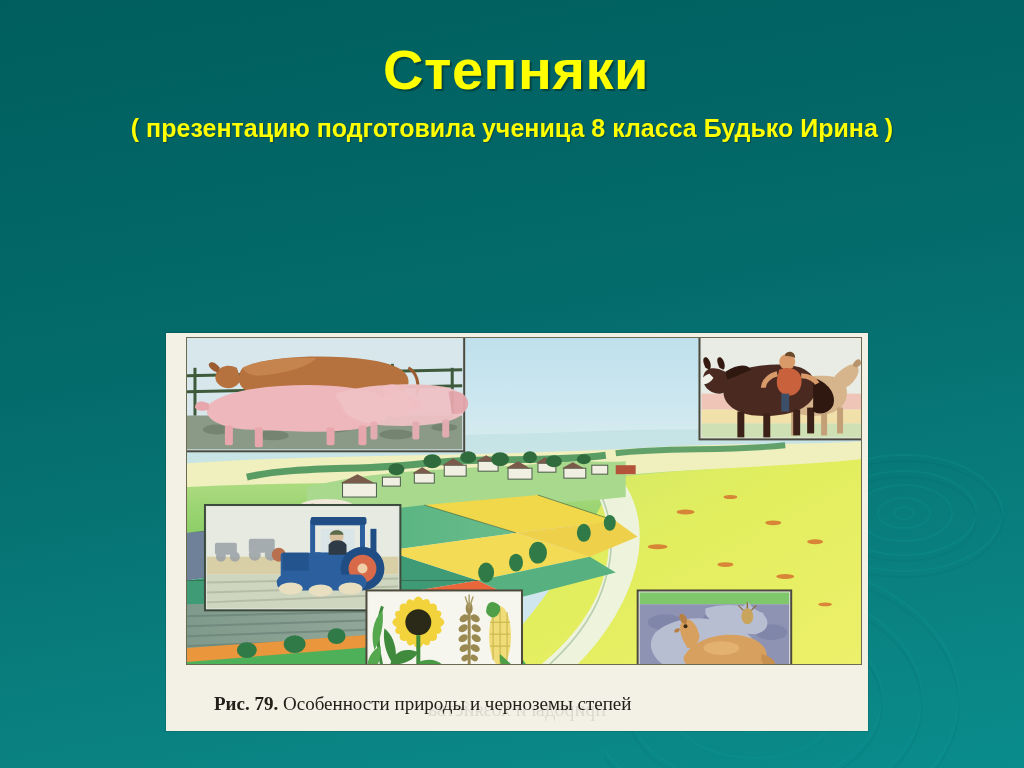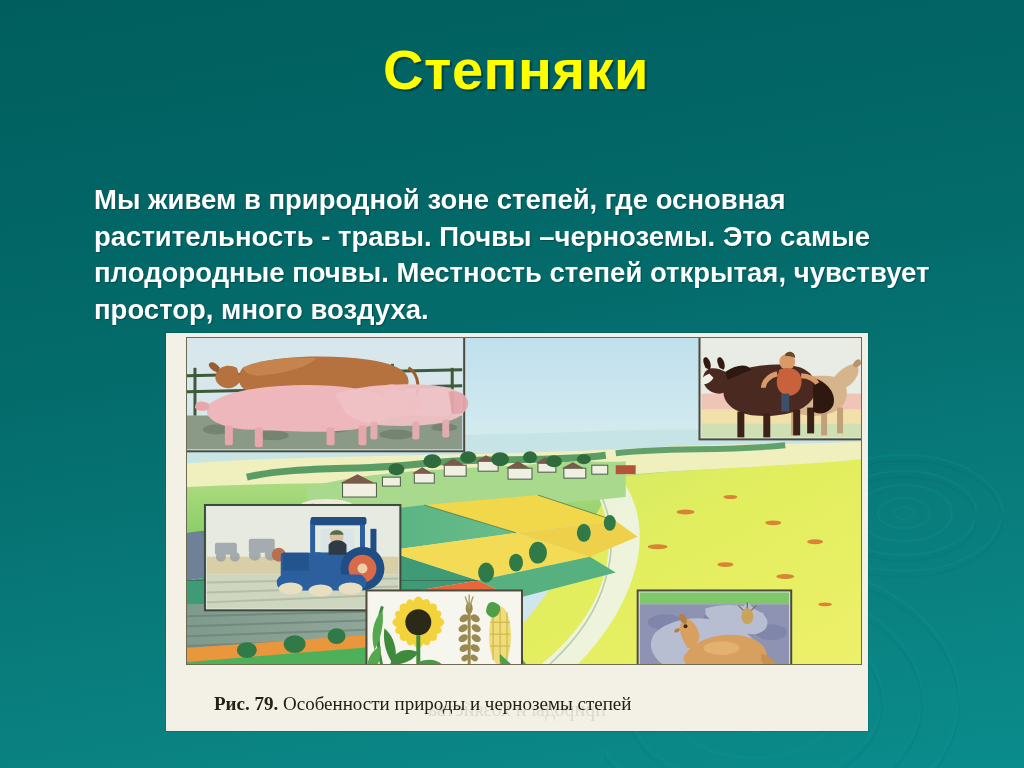--- a/index.html
+++ b/index.html
@@ -161,22 +161,22 @@
       <ellipse cx="110" cy="75" rx="26" ry="15" stroke-width="2"></ellipse>
       <ellipse cx="110" cy="75" rx="10" ry="6" stroke-width="2"></ellipse>
     </g>
     <g fill="none" stroke="#065c5c" stroke-opacity="0.22">
       <ellipse cx="110" cy="81" rx="98" ry="58" stroke-width="2"></ellipse>
       <ellipse cx="110" cy="81" rx="72" ry="42" stroke-width="2"></ellipse>
     </g>
   </svg>
 
   <div class="title">Степняки</div>
-
-  <div class="body-text">Мы живем в природной зоне степей, где основная растительность - травы. Почвы –черноземы. Это самые плодородные почвы. Местность степей открытая, чувствует простор, много воздуха.</div>
+  <div class="subtitle">( презентацию подготовила ученица 8 класса Будько Ирина )</div>
+
 
   <div class="figure">
     <div class="fig-pad"></div>
 
     <div class="illus">
       <svg viewBox="0 0 676 328" preserveAspectRatio="none" aria-hidden="true">
         <defs>
           <linearGradient id="sky" x1="0" y1="0" x2="0" y2="1">
             <stop offset="0%" stop-color="#bfe0ec"></stop>
             <stop offset="55%" stop-color="#cfe8f0"></stop>

